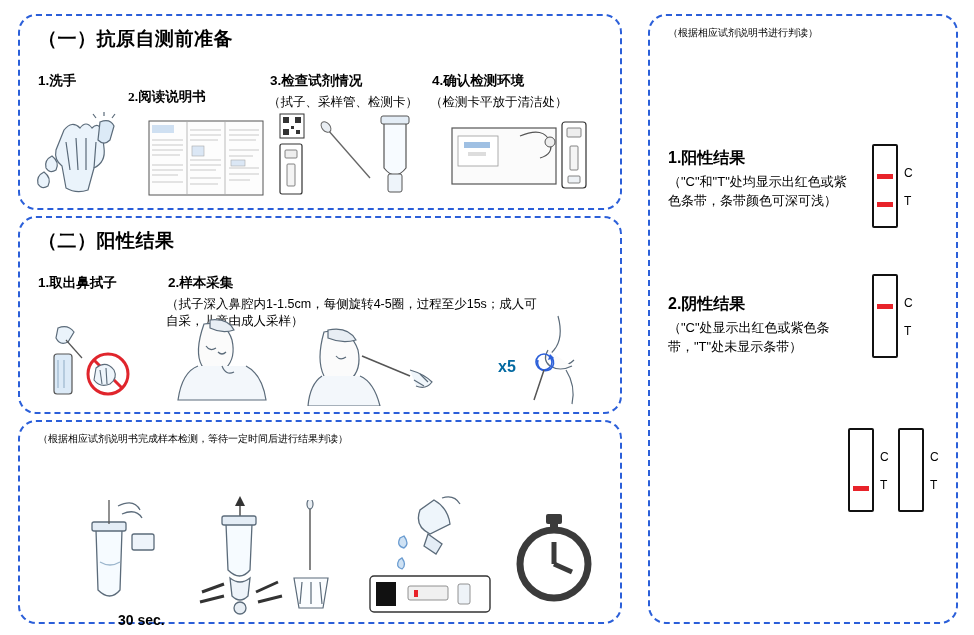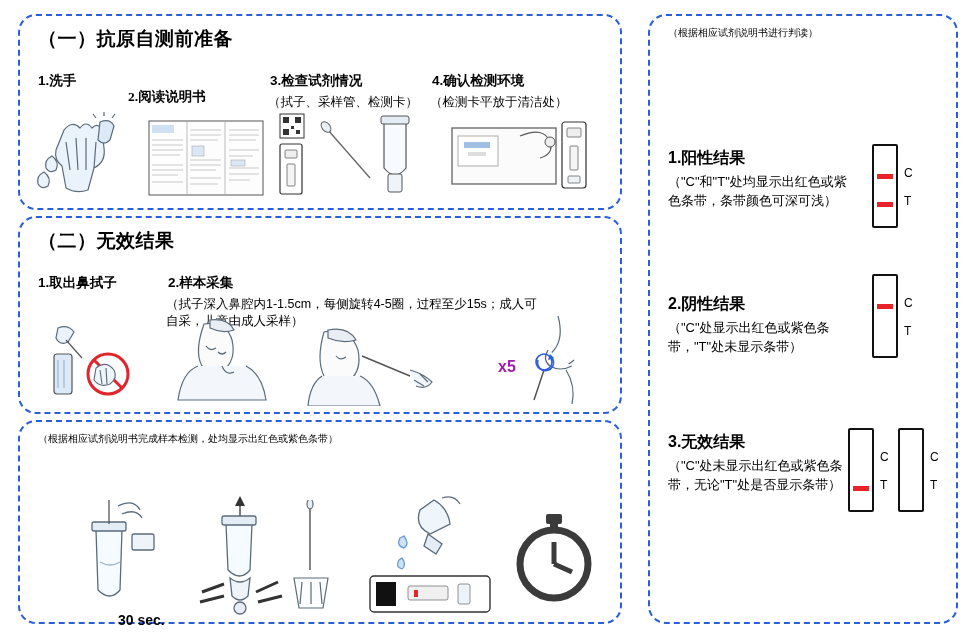--- a/index.html
+++ b/index.html
@@ -93,21 +93,21 @@
   .ct-label {
     position: absolute;
     font-size: 12px;
   }
   .line-art {
     stroke: #5b6b7a;
     fill: none;
   }
   .lbl-x5 {
     position: absolute;
-    color: #a21caf;
+    color: #0369a1;
     font-size: 16px;
     font-weight: bold;
   }
   .lbl-30 {
     position: absolute;
     font-size: 14px;
     font-weight: bold;
   }
 </style>
 </head>
@@ -205,21 +205,21 @@
       <circle cx="100" cy="26" r="5" fill="#eee" stroke="#555" stroke-width="1"></circle>
 
       <rect x="112" y="6" width="24" height="66" rx="3" fill="#fff" stroke="#333" stroke-width="1.2"></rect>
       <rect x="117" y="12" width="14" height="9" rx="1" fill="#eee" stroke="#666" stroke-width="0.8"></rect>
       <rect x="120" y="30" width="8" height="24" rx="1" fill="#f5f5f5" stroke="#666" stroke-width="0.8"></rect>
       <rect x="118" y="60" width="12" height="7" rx="1" fill="#eef2f6" stroke="#666" stroke-width="0.8"></rect>
     </svg>
   </div>
 
   <div class="panel" id="panel-sample">
-    <div class="panel-title">（二）无效结果</div>
+    <div class="panel-title">（二）阳性结果</div>
 
     <div class="steps">
       <div class="step-label" style="left:18px; top:14px;">1.取出鼻拭子</div>
       <div class="step-label" style="left:148px; top:14px;">2.样本采集</div>
       <div class="step-sub" style="left:146px; top:36px; width:440px; white-space:pre-line;">（拭子深入鼻腔内1-1.5cm，每侧旋转4-5圈，过程至少15s；成人可
 自采，儿童由成人采样）</div>
     </div>
 
     <svg class="art" style="left:16px; top:106px;" width="112" height="78">
       <g class="line-art" stroke-width="1.2">
@@ -269,21 +269,21 @@
         <circle cx="22" cy="48" r="8" fill="none" stroke="#2b5fd9" stroke-width="1.6"></circle>
         <path d="M16 46 a8 8 0 1 0 12 -4" stroke="#2b5fd9" stroke-width="1.6" fill="none"></path>
         <polygon points="28,40 32,44 26,46" fill="#2b5fd9" stroke="none"></polygon>
         <line x1="22" y1="56" x2="12" y2="86" stroke="#555" stroke-width="1.5"></line>
         <path d="M44 56 q10 16 6 34"></path>
       </g>
     </svg>
   </div>
 
   <div class="panel" id="panel-test">
-    <div class="panel-note">（根据相应试剂说明书完成样本检测，处均显示出红色或紫色条带）</div>
+    <div class="panel-note">（根据相应试剂说明书完成样本检测，等待一定时间后进行结果判读）</div>
 
     <svg class="art" style="left:46px; top:78px;" width="110" height="110">
       <g class="line-art" stroke-width="1.3">
         <path d="M30 30 l26 0 l-2 60 q-10 12 -22 0 z" fill="#f6fbff"></path>
         <rect x="26" y="22" width="34" height="9" rx="2" fill="#e4edf6"></rect>
         <line x1="43" y1="0" x2="43" y2="24" stroke="#555"></line>
         <path d="M52 6 q16 -8 22 4" fill="none"></path>
         <path d="M56 14 q14 -6 20 4" fill="none"></path>
         <path d="M34 62 q10 6 20 0" stroke="#9cb6cd"></path>
         <rect x="66" y="34" width="22" height="16" rx="2" fill="#eef4fa"></rect>
@@ -356,24 +356,20 @@
     <div class="res-block" style="top:278px;">
       <div class="res-head">2.阴性结果</div>
       <div class="res-body">（"C"处显示出红色或紫色条带，"T"处未显示条带）</div>
     </div>
     <div class="cassette" style="left:222px; top:258px; width:26px; height:84px;">
       <div class="band" style="top:28px;"></div>
     </div>
     <div class="ct-label" style="left:254px; top:280px;">C</div>
     <div class="ct-label" style="left:254px; top:308px;">T</div>
 
-    <div class="res-block" style="top:416px;">
-      <div class="res-head">3.无效结果</div>
-      <div class="res-body">（"C"处未显示出红色或紫色条带，无论"T"处是否显示条带）</div>
-    </div>
     <div class="cassette" style="left:198px; top:412px; width:26px; height:84px;">
       <div class="band" style="top:56px;"></div>
     </div>
     <div class="ct-label" style="left:230px; top:434px;">C</div>
     <div class="ct-label" style="left:230px; top:462px;">T</div>
 
     <div class="cassette" style="left:248px; top:412px; width:26px; height:84px;"></div>
     <div class="ct-label" style="left:280px; top:434px;">C</div>
     <div class="ct-label" style="left:280px; top:462px;">T</div>
   </div>

